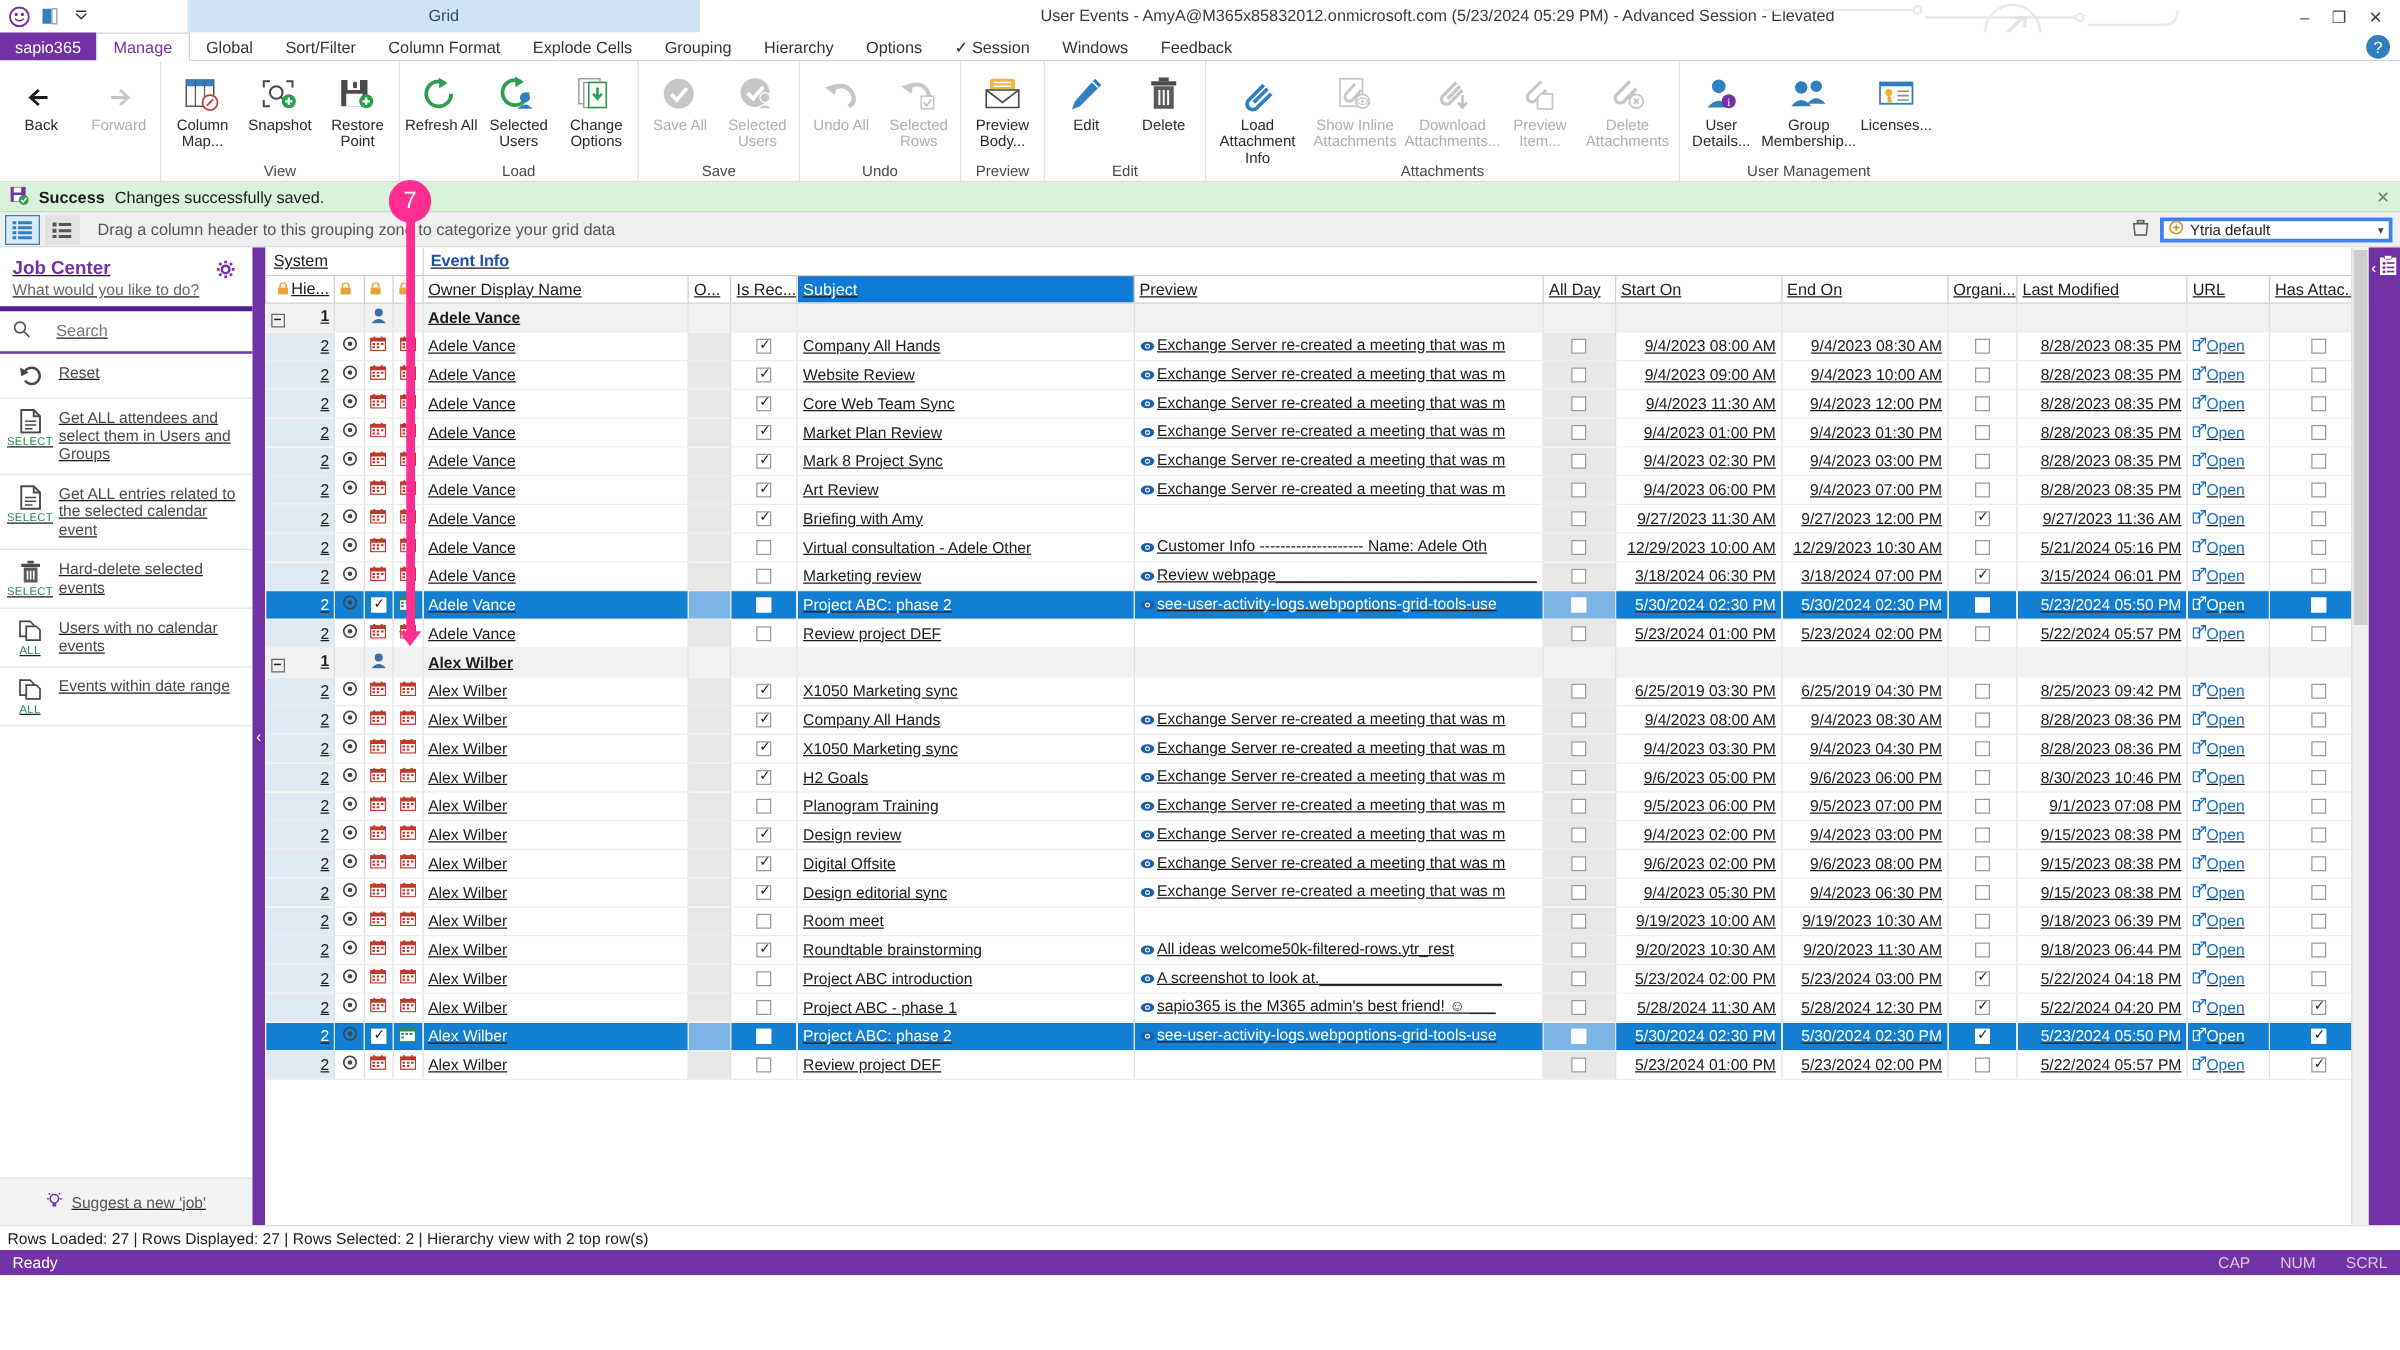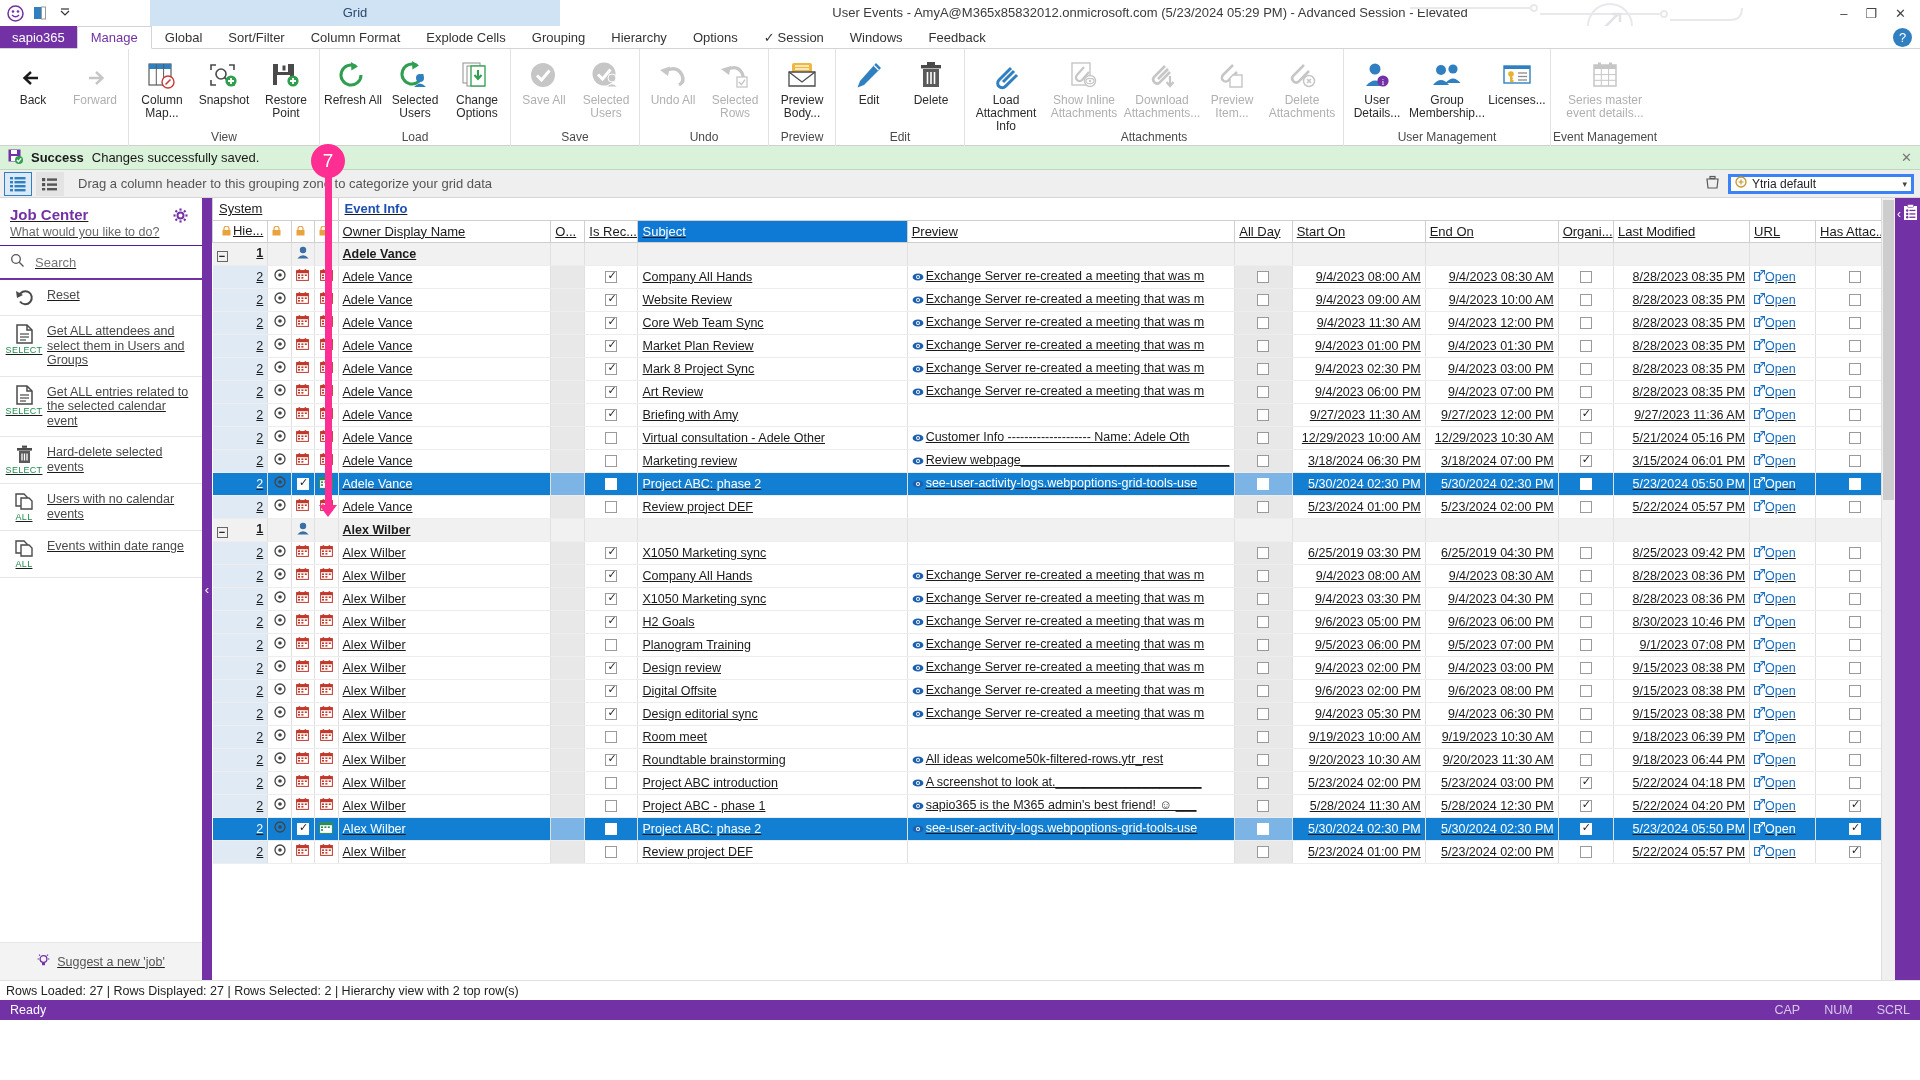--- a/index.html
+++ b/index.html
@@ -70,21 +70,21 @@
 
   
   .bodyrow { display:flex; height:782px;text-decoration:underline; }
 
   
   .sidebar { width:202px; background:#fff; border-right:0; position:relative; display:flex; flex-direction:column;}
   .jc-head { padding:8px 10px 6px 10px; }
   .jc-title { color:#7231a5; font-weight:bold; font-size:15px; }
   .jc-sub { color:#6a6a6a; font-size:12.5px; margin-top:2px;}
   .jc-gear { position:absolute; right:14px; top:10px; color:#7231a5; font-size:15px;}
-  .jc-search { display:flex; align-items:flex-end; gap:8px; padding:7px 10px; border-top:1px solid #4c1d95;
+  .jc-search { display:flex; align-items:flex-start; gap:18px; padding:7px 10px; border-top:4px solid #4c1d95;
                border-bottom:2px solid #7231a5; }
   .jc-search input { border:none; outline:none; font-size:13px; color:#777; font-family:inherit; width:140px; background:transparent;}
   .jc-item { display:flex; gap:9px; padding:8px 10px; border-bottom:1px solid #e6e6e6; align-items:flex-start; cursor:default;}
   .jc-ico { width:28px; flex:none; display:flex; flex-direction:column; align-items:center; }
   .jc-badge { font-size:9px; color:#1f8a4c; letter-spacing:.3px; margin-top:1px;}
   .jc-label { font-size:12.5px; color:#4a4a4a; line-height:14.5px; }
   .jc-foot { margin-top:auto; border-top:1px solid #e6e6e6; padding:10px; display:flex; gap:7px;
              align-items:center; justify-content:center; background:#f3f3f3;}
   .jc-foot span { font-size:12.5px; color:#555; }
   .sb-purple { width:10px; background:#7231a5; position:relative; }
@@ -528,42 +528,20 @@
                   <line x1="17" y1="12" x2="26" y2="12"></line>
                   <line x1="17" y1="15.5" x2="26" y2="15.5"></line>
                   <line x1="17" y1="19" x2="26" y2="19"></line>
                 </g>
               </svg>
             </div>
             <div class="lb">Licenses...</div>
           </div>
         </div>
         <div class="glabel">User Management</div>
-      </div>
-      <div class="rgroup">
-        <div class="ritems">
-          <div class="rbtn dis wide">
-            <div class="ic">
-              <svg width="32" height="30" viewBox="0 0 32 30">
-                <rect x="5" y="4" width="22" height="21" fill="#fff" stroke="#c6c6c6" stroke-width="1.5"></rect>
-                <rect x="5" y="4" width="22" height="4" fill="#c6c6c6"></rect>
-                <rect x="9" y="1.5" width="3" height="4" fill="#c6c6c6"></rect>
-                <rect x="20" y="1.5" width="3" height="4" fill="#c6c6c6"></rect>
-                <g stroke="#c6c6c6" stroke-width="1">
-                  <line x1="12.3" y1="8" x2="12.3" y2="25"></line>
-                  <line x1="19.6" y1="8" x2="19.6" y2="25"></line>
-                  <line x1="5" y1="13.6" x2="27" y2="13.6"></line>
-                  <line x1="5" y1="19.3" x2="27" y2="19.3"></line>
-                </g>
-              </svg>
-            </div>
-            <div class="lb">Series master event details...</div>
-          </div>
-        </div>
-        <div class="glabel">Event Management</div>
       </div>
     </div>
 
   <div class="notify">
     <span>
       <svg width="15" height="15" viewBox="0 0 15 15">
           <rect x="0.5" y="0.5" width="12" height="12" fill="#7231a5"></rect>
           <rect x="3" y="1" width="6" height="4" fill="#fff"></rect>
           <rect x="3" y="7" width="7" height="5" fill="#fff"></rect>
           <circle cx="11" cy="11" r="4" fill="#2e9e4f"></circle>

